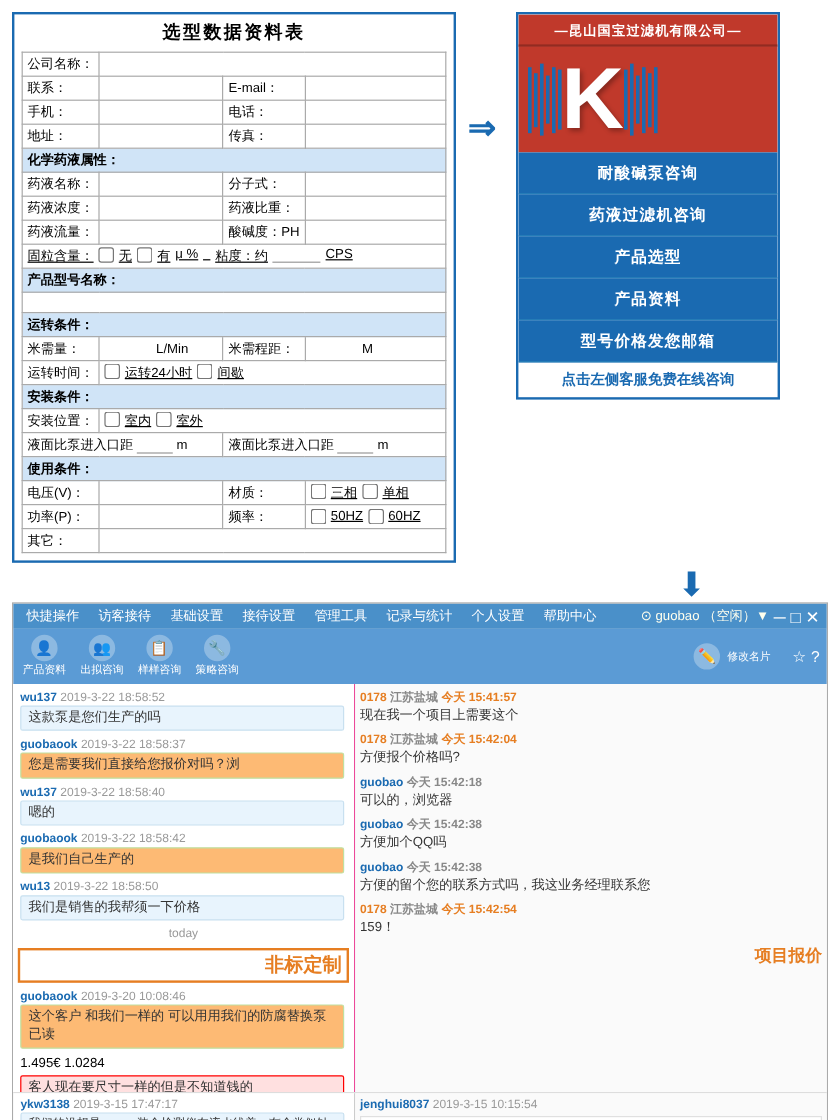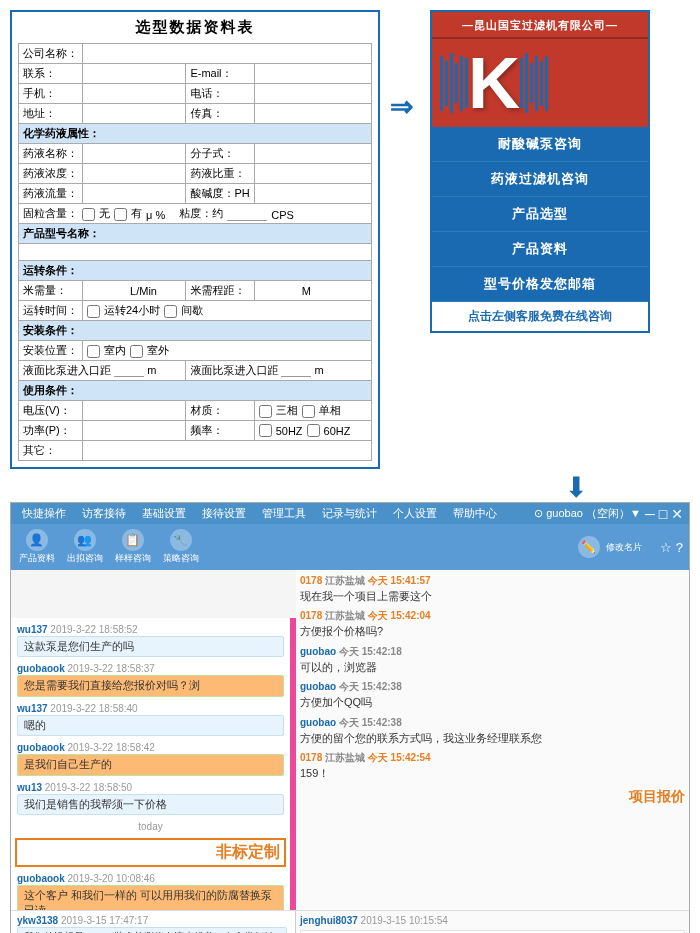--- a/index.html
+++ b/index.html
@@ -60,23 +60,24 @@
     .form-table .field-label {
       white-space: nowrap;
       font-size: 11px;
       width: 55px;
     }
     .form-table .field-value {
       min-width: 80px;
     }
     .checkbox-row {
       display: flex;
-      align-items: flex-end;
+      align-items: flex-start;
       gap: 4px;
       font-size: 11px;
+      text-decoration: underline;
     }
     .checkbox-row input { margin: 0; }
 
     
     .arrow-container {
       display: flex;
       align-items: flex-start;
       padding-top: 80px;
       flex: 0 0 30px;
     }
@@ -220,25 +221,24 @@
     
     .chat-body {
       display: flex;
       background: #f5f5f5;
       height: 340px;
     }
 
     
     .chat-left {
       flex: 0 0 285px;
-      border-right: 6px solid #ec4899;
+      border-right: 1px solid #ec4899;
       overflow-y: auto;
       background: #fff;
       padding: 4px 0;
-      margin-top: 48px;
     }
     .chat-msg-group {
       padding: 2px 6px;
       margin-bottom: 2px;
     }
     .chat-msg-sender {
       font-size: 10px;
       color: #888;
       margin-bottom: 1px;
     }

